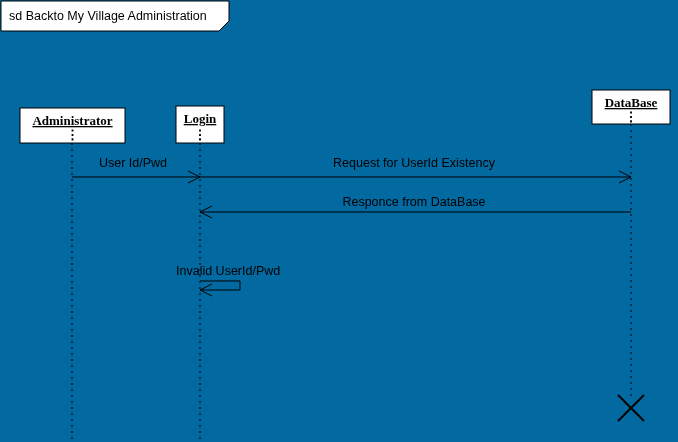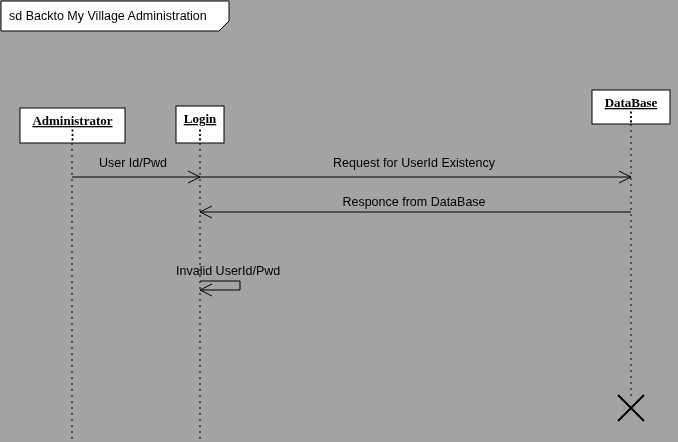--- a/index.html
+++ b/index.html
@@ -8,21 +8,21 @@
     padding: 0;
     background: #ffffff;
   }
   body {
     font-family: "Liberation Sans", sans-serif;
   }
   #diagram-root {
     position: relative;
     width: 678px;
     height: 442px;
-    background: #a3a3a3;
+    background: #0369a1;
     overflow: hidden;
   }
   #diagram-svg {
     position: absolute;
     left: 0;
     top: 0;
     width: 678px;
     height: 442px;
     display: block;
   }

